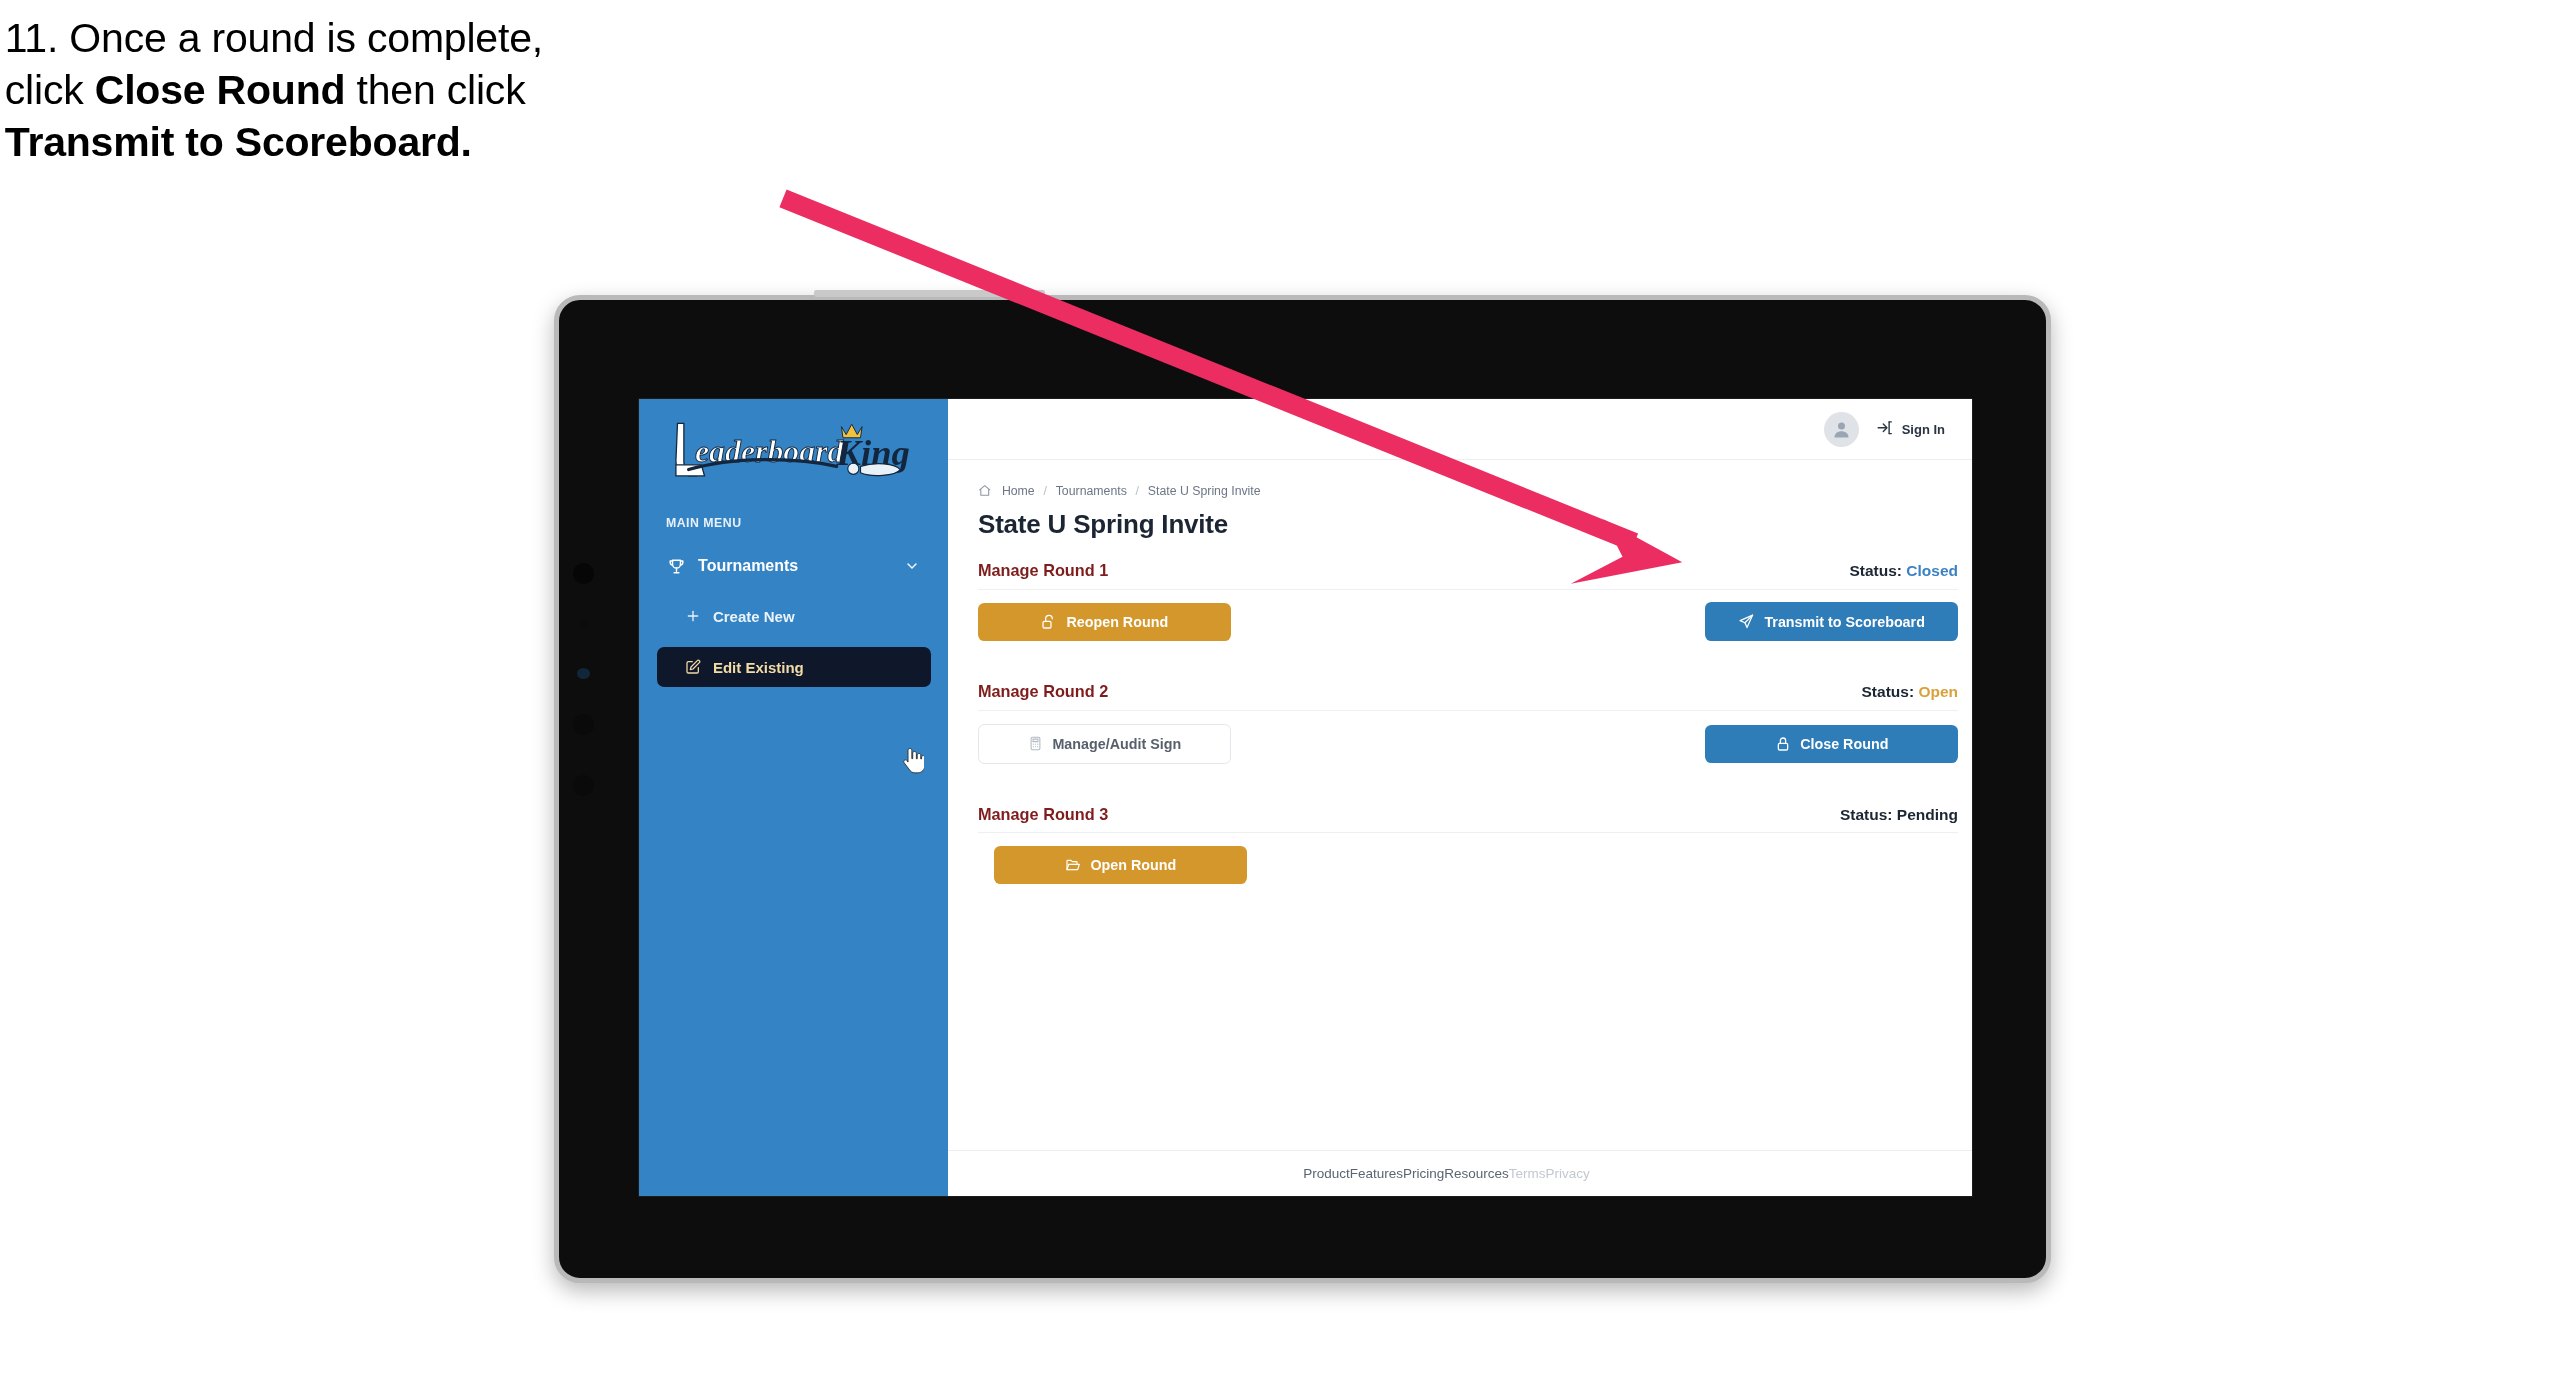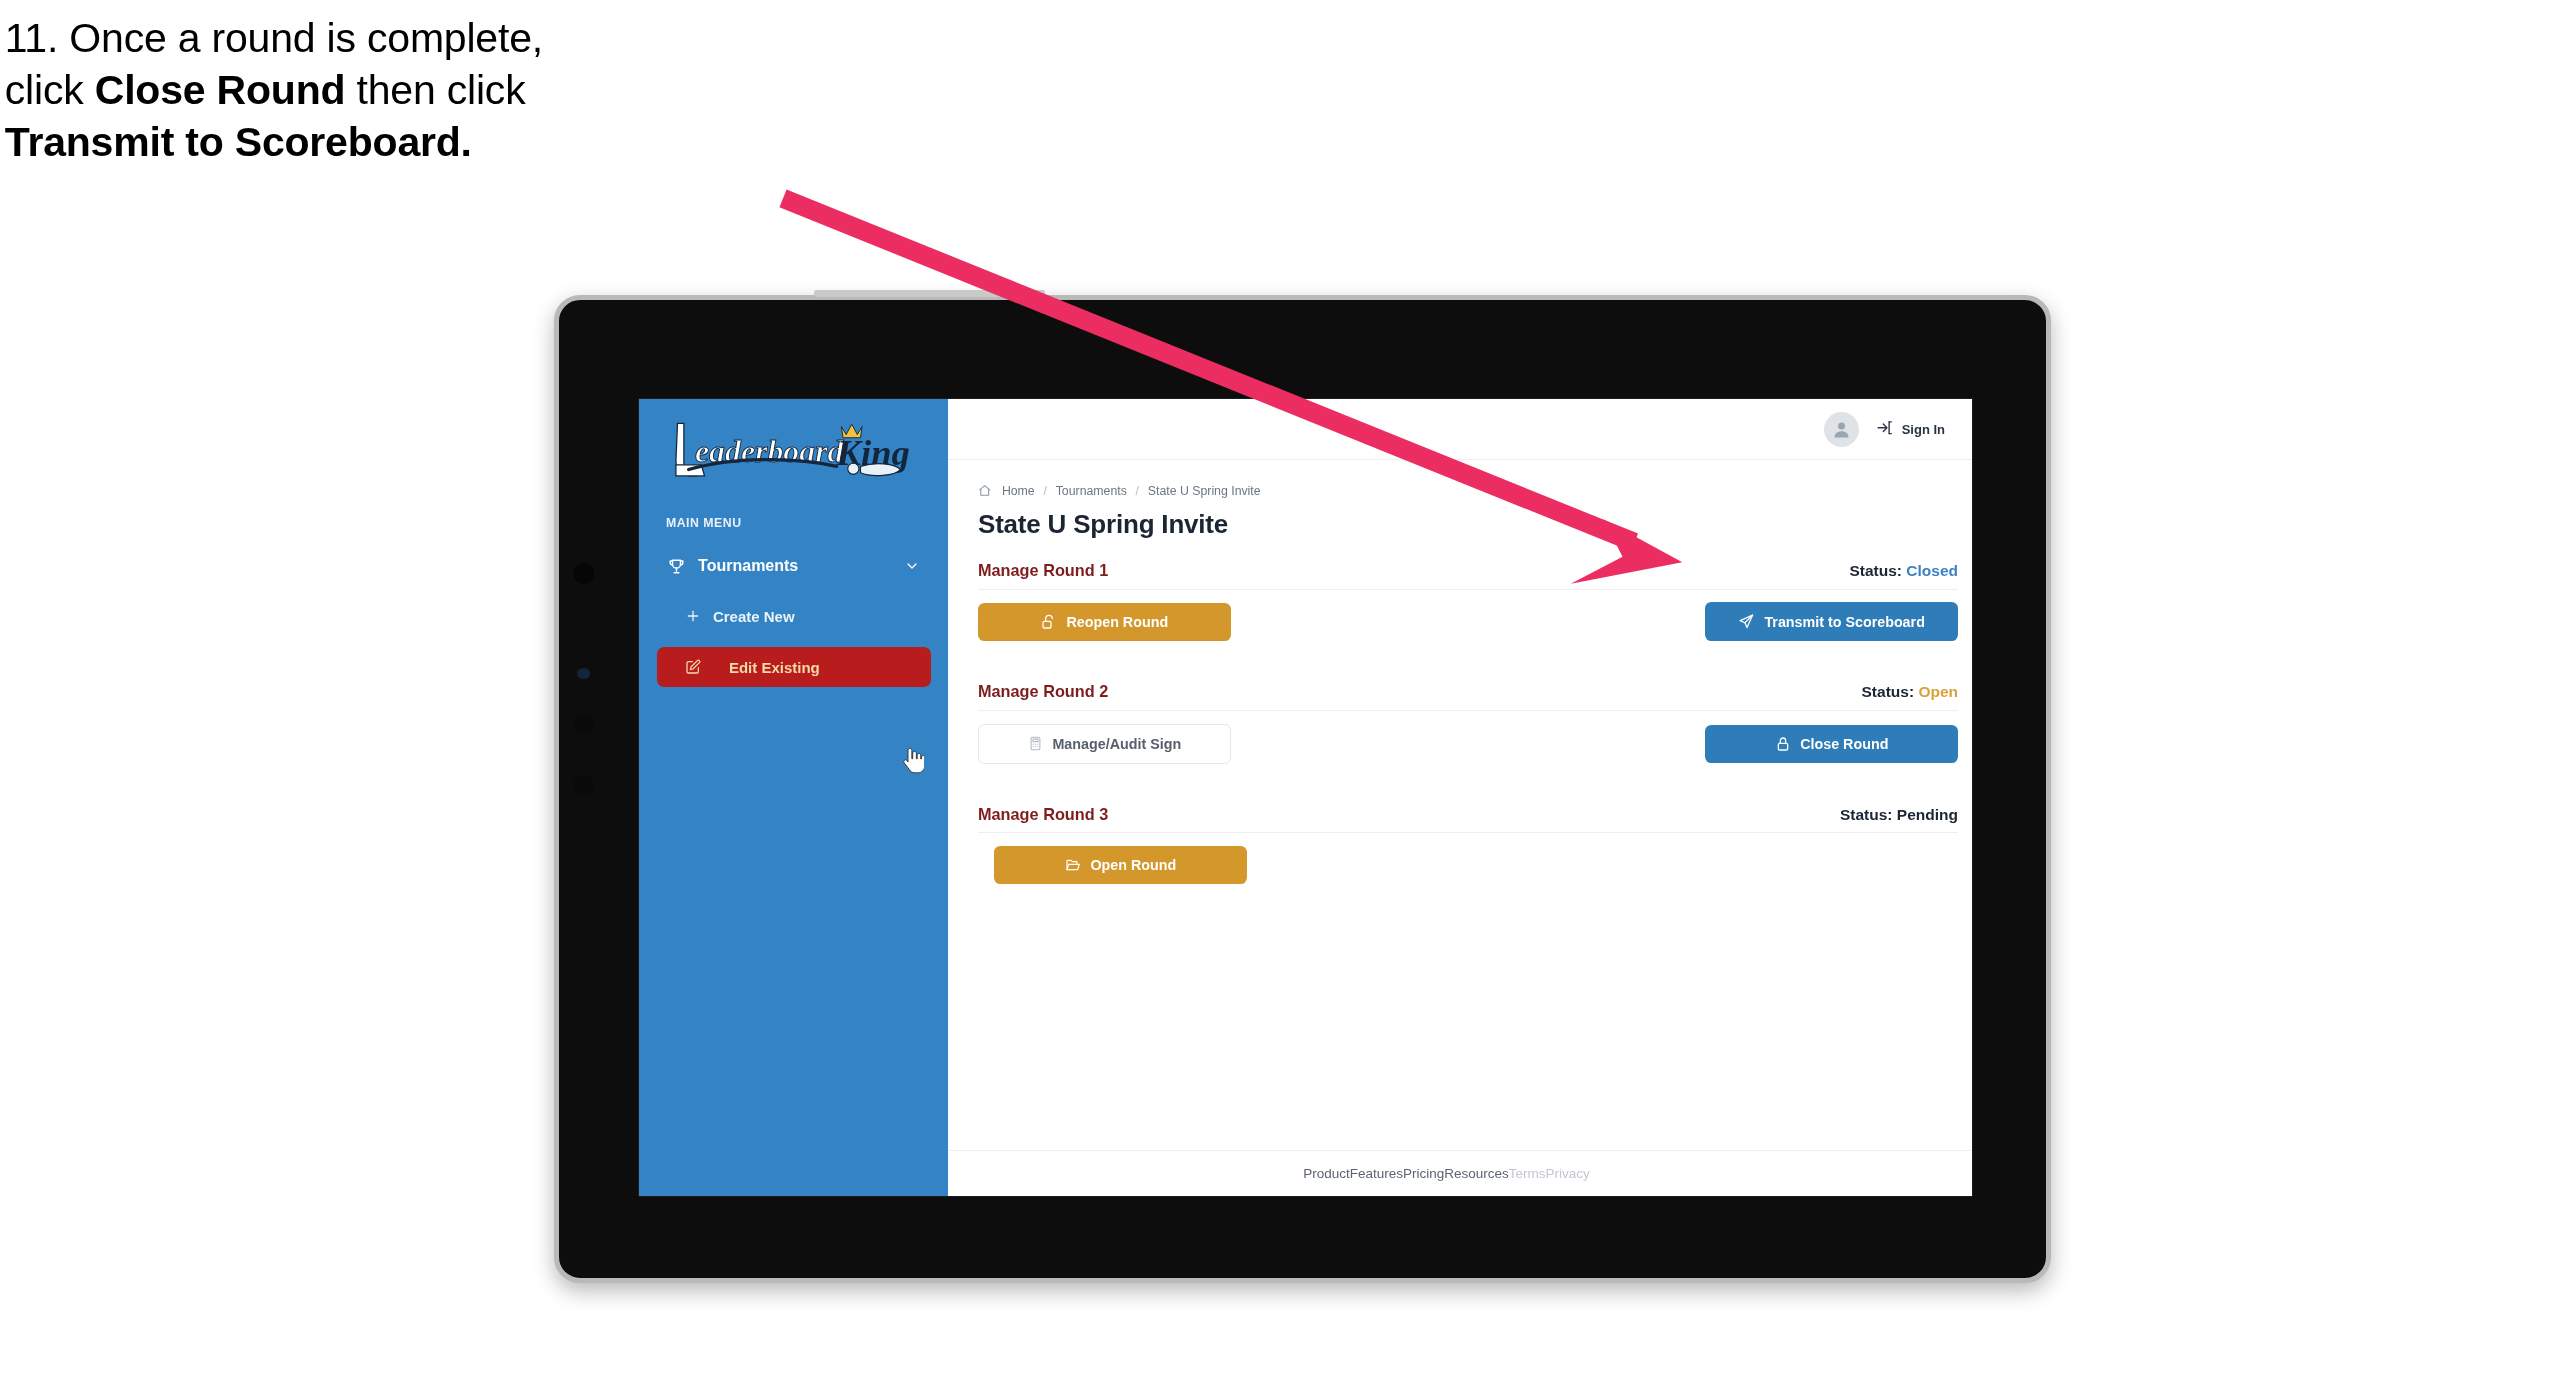--- a/index.html
+++ b/index.html
@@ -87,21 +87,21 @@
   .sub-row {
     display:flex; align-items:center;
     margin: 11px 17.5px 0 17.5px;
     padding: 10.4px 9.6px 10.4px 27px;
     border-radius: 7.2px;
     color:#eaf3fb;
     font-size: 15px;
     font-weight: 700;
   }
   .sub-row .ic { width:19px; height:19px; margin-right:10.4px; flex:0 0 19px; display:flex; align-items:center; justify-content:center;}
-  .sub-row.active { background:#b91c1c; color:#f2dba6;gap:16px; }
+  .sub-row.active { background:#0f172a; color:#f2dba6; }
   .sub-row.active .ic svg { stroke:#f2dba6; }
 
   
   .cursor { position:absolute; left:261px; top:349px; width:24px; height:27px; }
 
   
   #content { flex:1; background:#fff; display:flex; flex-direction:column; position:relative; }
   #topbar {
     height: 61px; border-bottom: 0.8px solid #eceef1;
     display:flex; align-items:center; justify-content:flex-end;

